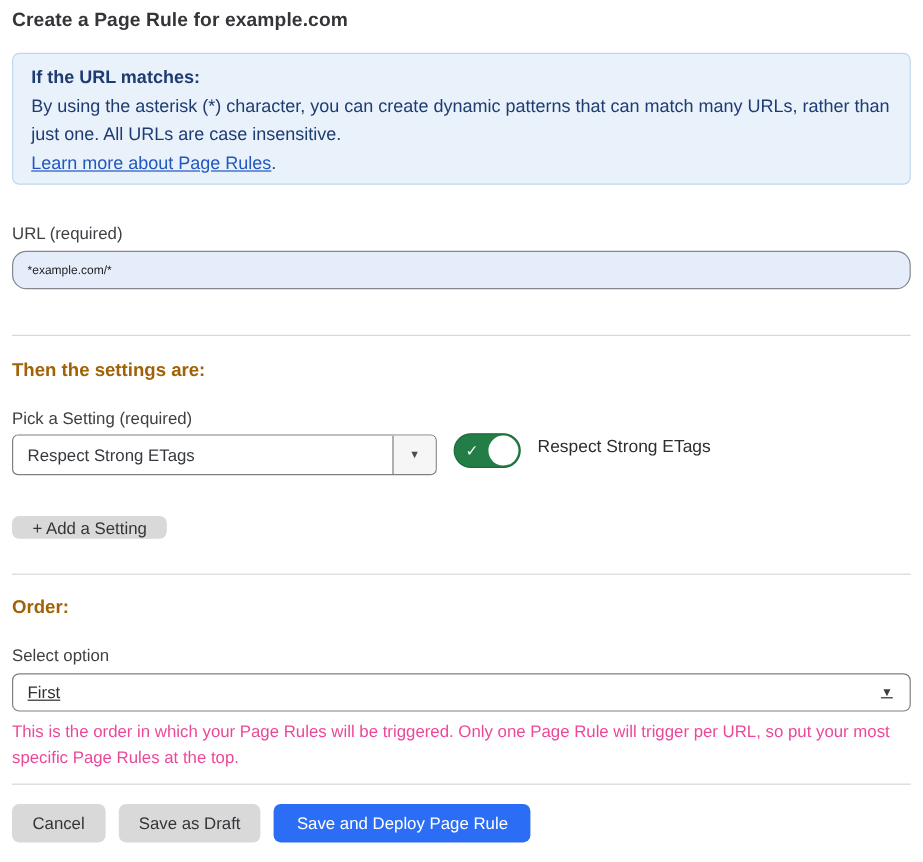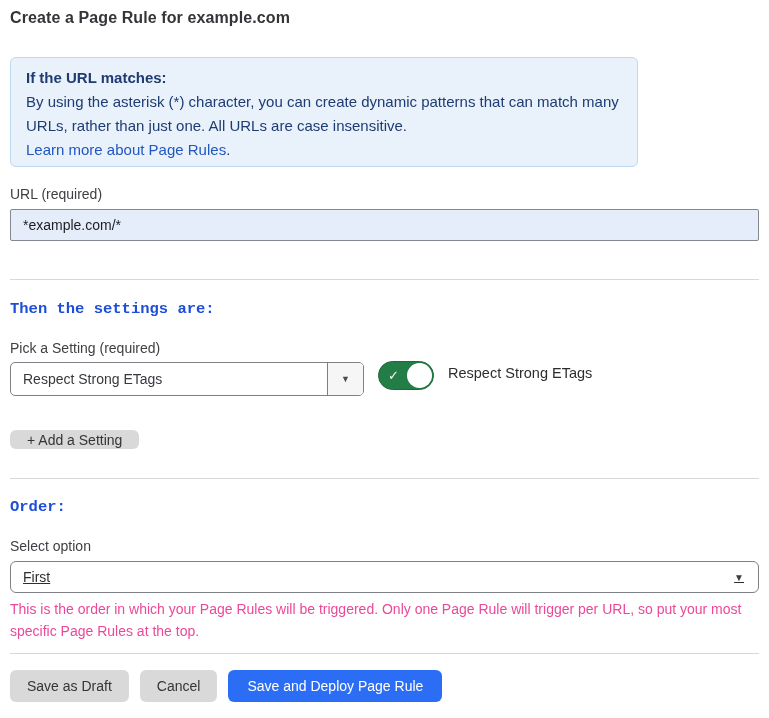--- a/index.html
+++ b/index.html
@@ -11,63 +11,63 @@
     color: #222;
   }
 
   .page-title {
     position: absolute; left: 10px; top: 9px;
     font-size: 16px; font-weight: 700; color: #333538;
     letter-spacing: 0.1px;
   }
 
   .info-box {
-    position: absolute; left: 10px; top: 57px; width: 628px; height: 110px;
+    position: absolute; left: 10px; top: 44px; width: 749px; height: 110px;
     background: var(--info-bg, #e9f1fb);
     border: 1px solid var(--info-border, #bdd8f0);
     border-radius: 6px;
     padding: 8px 15px;
     font-size: 15px; line-height: 24px;
     color: var(--info-text, #1e3c72);
   }
   .info-box .info-heading { font-weight: 700; }
   .info-box a.info-link {
     color: var(--link-blue, #2057c0);
-    cursor: pointer;
+    text-decoration: underline; cursor: pointer;
   }
 
   .field-label {
     position: absolute; left: 10px;
     font-size: 14px; color: #3e4044;
   }
   .url-label   { top: 186px; }
   .pick-label  { top: 340px; }
   .order-label { top: 538px; }
 
   .url-input {
     position: absolute; left: 10px; top: 209px; width: 749px; height: 32px;
     background: var(--url-input-bg, #e6edfa);
-    border: 1px solid #83888e; border-radius: 2px;
+    border: 1px solid #83888e; border-radius: 12px;
     padding: 0 12px;
     font-family: "Liberation Sans", sans-serif;
-    font-size: 14px; color: #1d1d1f;
+    font-size: 10px; color: #1d1d1f;
     outline: none;
   }
 
   .divider {
     position: absolute; left: 10px; width: 749px; height: 1px;
     background: #d8d8d8;
   }
   .divider-1 { top: 279px; }
   .divider-2 { top: 478px; }
   .divider-3 { top: 653px; }
 
   .section-heading {
     position: absolute; left: 10px;
-    font-size: 15.5px; font-weight: 700; color: #1d4ed8; font-family: Liberation Mono, monospace;
+    font-size: 15.5px; font-weight: 700; color: #a16207;
   }
   .settings-heading { top: 300px; }
   .order-heading    { top: 498px; }
 
   .setting-select {
     position: absolute; left: 10px; top: 362px; width: 354px; height: 34px;
     background: #ffffff;
     border: 1px solid #7d8084; border-radius: 5px;
     display: flex; align-items: stretch; cursor: pointer;
     overflow: hidden;
@@ -180,16 +180,16 @@
 <div class="order-select">
   <span class="order-select-value">First</span>
   <span class="order-select-arrow">▼</span>
 </div>
 
 <p class="order-help">This is the order in which your Page Rules will be triggered. Only one Page Rule will trigger per URL, so put your most specific Page Rules at the top.</p>
 
 <div class="divider divider-3"></div>
 
 <div class="footer">
+  <button class="btn">Cancel</button>
   <button class="btn">Save as Draft</button>
-  <button class="btn">Cancel</button>
   <button class="btn btn-primary">Save and Deploy Page Rule</button>
 </div>
 
 </body></html>

